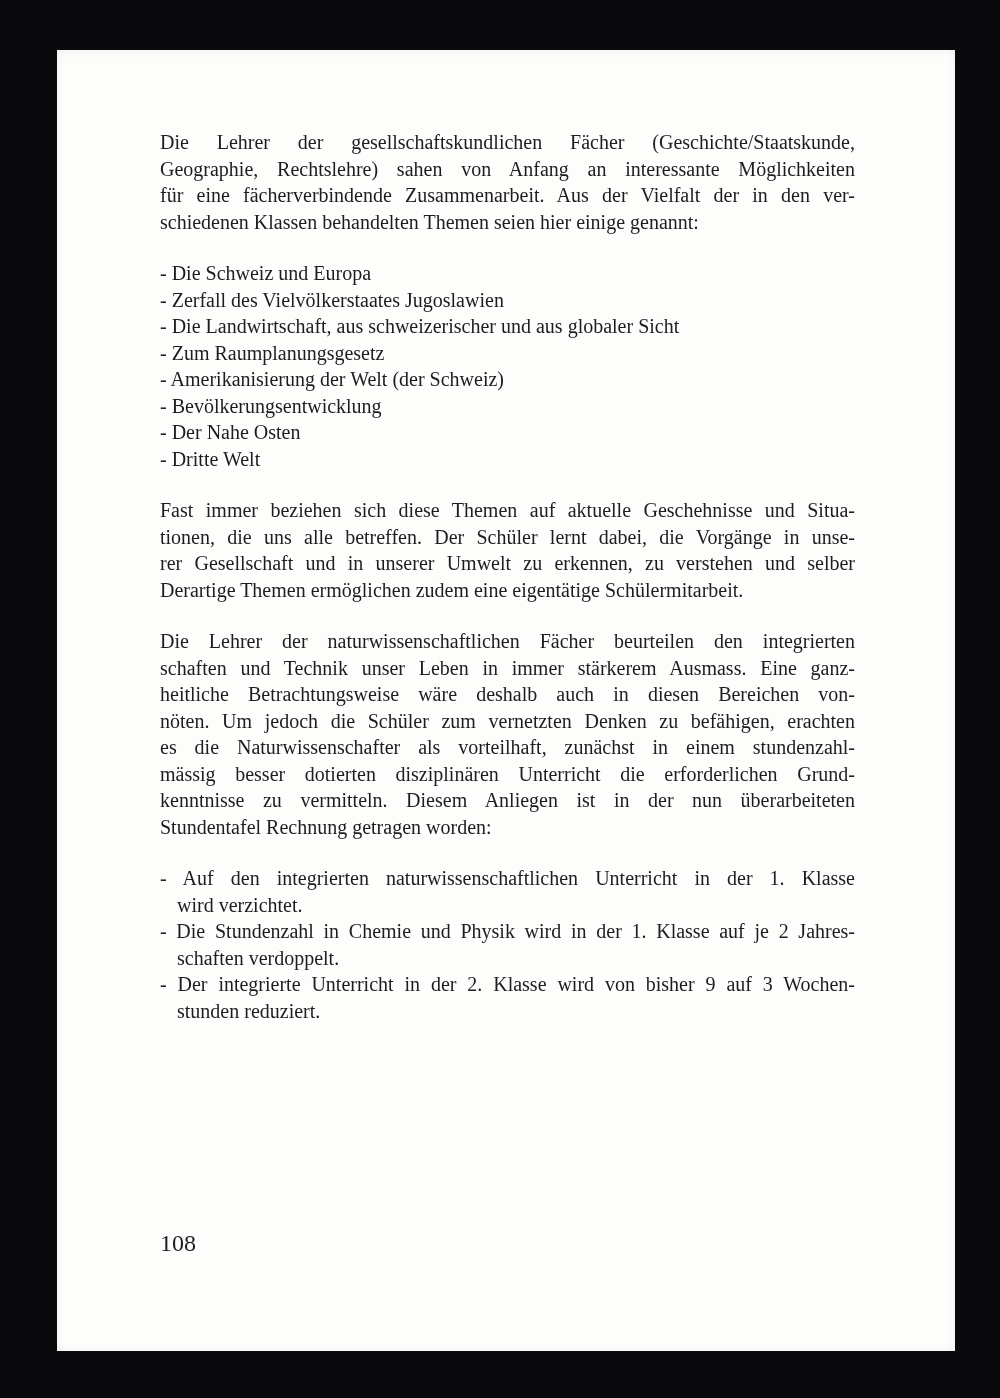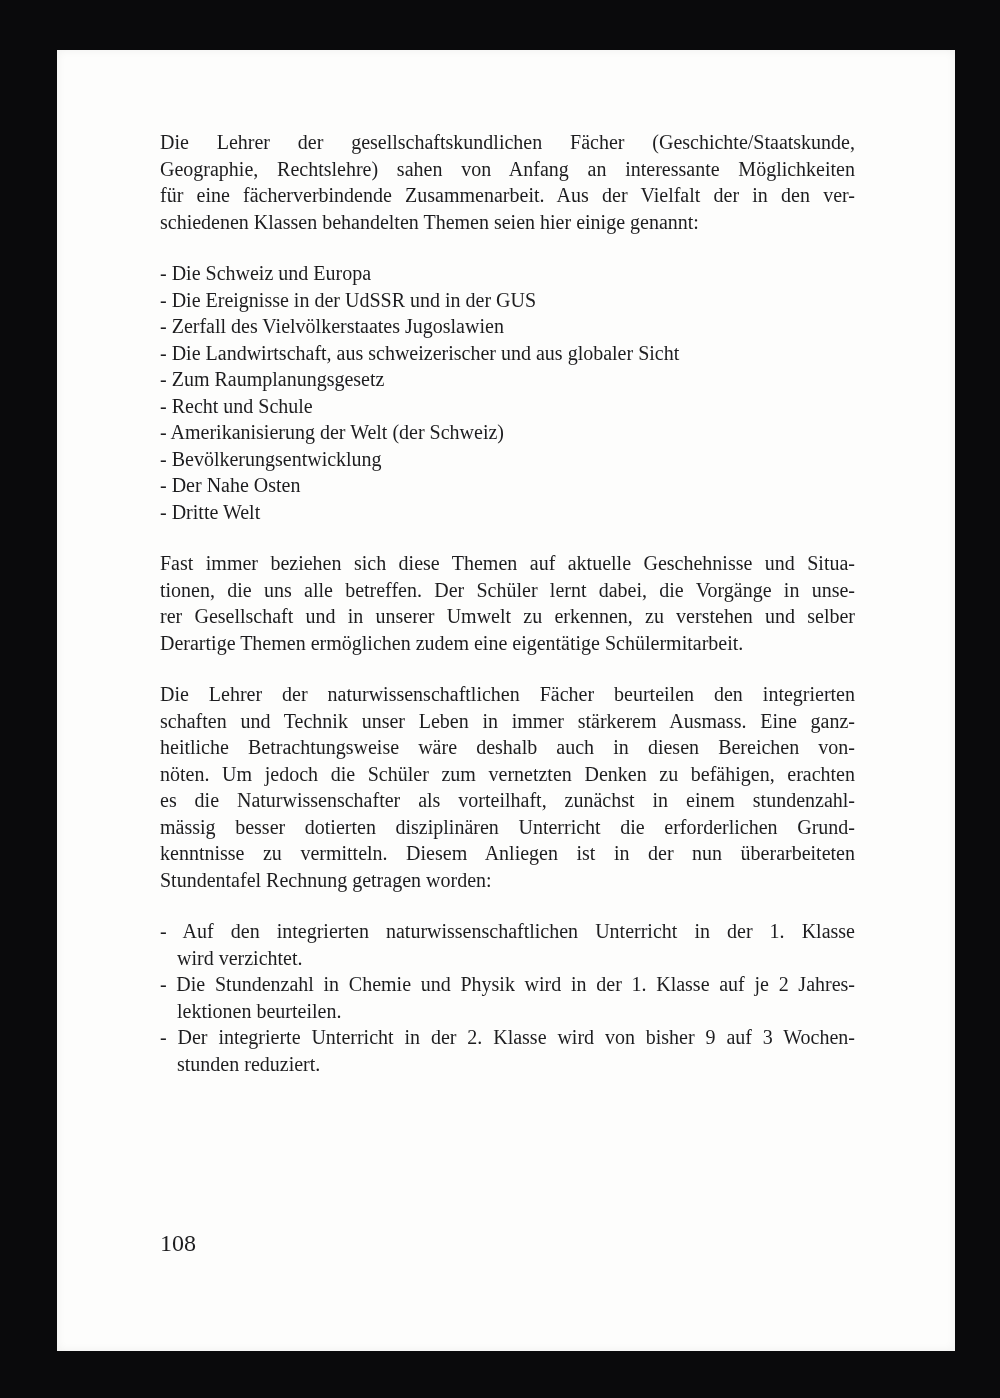--- a/index.html
+++ b/index.html
@@ -70,25 +70,23 @@
 <div class="page">
   <div class="textblock">
       <div class="block">
         <div class="line j">Die Lehrer der gesellschaftskundlichen Fächer (Geschichte/Staatskunde,</div>
         <div class="line j">Geographie, Rechtslehre) sahen von Anfang an interessante Möglichkeiten</div>
         <div class="line j">für eine fächerverbindende Zusammenarbeit. Aus der Vielfalt der in den ver-</div>
         <div class="line">schiedenen Klassen behandelten Themen seien hier einige genannt:</div>
       </div>
       <div class="block">
         <div class="line">- Die Schweiz und Europa</div>
-        <div class="line">- Die Ereignisse in der UdSSR und in der GUS</div>
         <div class="line">- Zerfall des Vielvölkerstaates Jugoslawien</div>
         <div class="line">- Die Landwirtschaft, aus schweizerischer und aus globaler Sicht</div>
         <div class="line">- Zum Raumplanungsgesetz</div>
-        <div class="line">- Recht und Schule</div>
         <div class="line">- Amerikanisierung der Welt (der Schweiz)</div>
         <div class="line">- Bevölkerungsentwicklung</div>
         <div class="line">- Der Nahe Osten</div>
         <div class="line">- Dritte Welt</div>
       </div>
       <div class="block">
         <div class="line j">Fast immer beziehen sich diese Themen auf aktuelle Geschehnisse und Situa-</div>
         <div class="line j">tionen, die uns alle betreffen. Der Schüler lernt dabei, die Vorgänge in unse-</div>
         <div class="line j">rer Gesellschaft und in unserer Umwelt zu erkennen, zu verstehen und selber</div>
         <div class="line">Derartige Themen ermöglichen zudem eine eigentätige Schülermitarbeit.</div>
@@ -100,19 +98,19 @@
         <div class="line j">nöten. Um jedoch die Schüler zum vernetzten Denken zu befähigen, erachten</div>
         <div class="line j">es die Naturwissenschafter als vorteilhaft, zunächst in einem stundenzahl-</div>
         <div class="line j">mässig besser dotierten disziplinären Unterricht die erforderlichen Grund-</div>
         <div class="line j">kenntnisse zu vermitteln. Diesem Anliegen ist in der nun überarbeiteten</div>
         <div class="line">Stundentafel Rechnung getragen worden:</div>
       </div>
       <div class="block">
         <div class="line j">- Auf den integrierten naturwissenschaftlichen Unterricht in der 1. Klasse</div>
         <div class="line indent">wird verzichtet.</div>
         <div class="line j">- Die Stundenzahl in Chemie und Physik wird in der 1. Klasse auf je 2 Jahres-</div>
-        <div class="line indent">lektionen beurteilen.</div>
+        <div class="line indent">schaften verdoppelt.</div>
         <div class="line j">- Der integrierte Unterricht in der 2. Klasse wird von bisher 9 auf 3 Wochen-</div>
         <div class="line indent">stunden reduziert.</div>
       </div>
     </div>
   <div class="pagenum">108</div>
 </div>
 
 </body></html>

